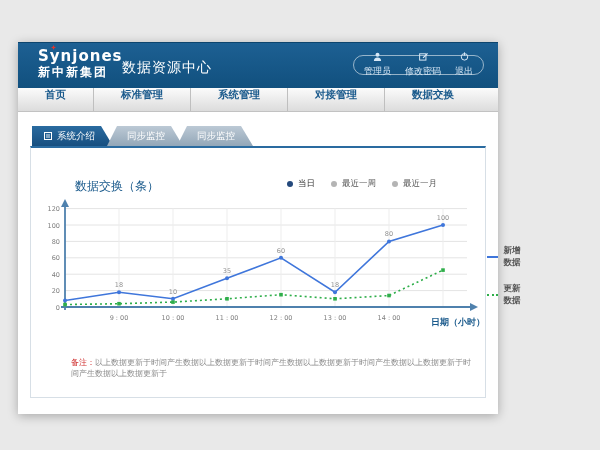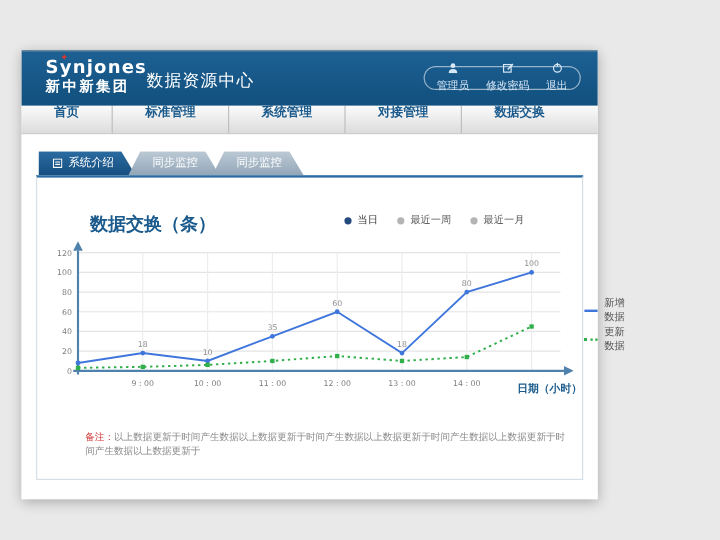--- a/index.html
+++ b/index.html
@@ -43,28 +43,28 @@
            position:relative; padding:8px 0 14px 0; min-height:250px; }
 
   
   .radios { position:absolute; top:9px; right:48px; display:flex; gap:16px;margin-top:21px; }
   .radio { display:flex; align-items:center; gap:5px; font-size:8.5px; color:#555; cursor:pointer; }
   .radio .dot { width:6px; height:6px; border-radius:50%; background:#b4b4b4; }
   .radio.sel .dot { background:#24497c; }
   .radio.sel { color:#333; }
 
   
-  .ytitle { margin:22px 0 0 44px; font-size:15px; color:#1a5a8c; font-weight:bold; }
+  .ytitle { margin:22px 0 0 44px; font-size:12px; color:#1a5a8c; font-weight:normal; }
   .chart-row { display:flex; margin-top:2px; }
   .chart-wrap { margin-left:16px; position:relative; }
   svg#chart-svg { display:block; }
   .tick { font-size:6.5px; fill:#7d7d7d; font-family:"DejaVu Sans",sans-serif; }
   .pt { font-size:6.5px; fill:#8f8f8f; font-family:"DejaVu Sans",sans-serif; }
   .xtitle { position:absolute; right:-4px; bottom:-2px; font-size:9px; color:#1a5a8c; font-weight:bold; }
-  .legend { margin:48px 0 0 6px; display:flex; flex-direction:column; gap:0; width:82px; }
+  .legend { margin:48px 0 0 6px; display:flex; flex-direction:column; gap:14px; width:82px;font-weight:bold; }
   .litem { display:flex; align-items:center; gap:6px; font-size:8.5px; color:#555; cursor:pointer; }
   .lsample { width:20px; height:0; border-top:2px solid #3f76db; }
   .lsample.dotted { border-top-style:dotted; }
 
   
   .note { margin:30px 14px 4px 40px; font-size:8px; color:#8a8a8a; line-height:11px; }
   .note .red { color:#cf2d2d; }
 </style>
 </head>
 <body>

